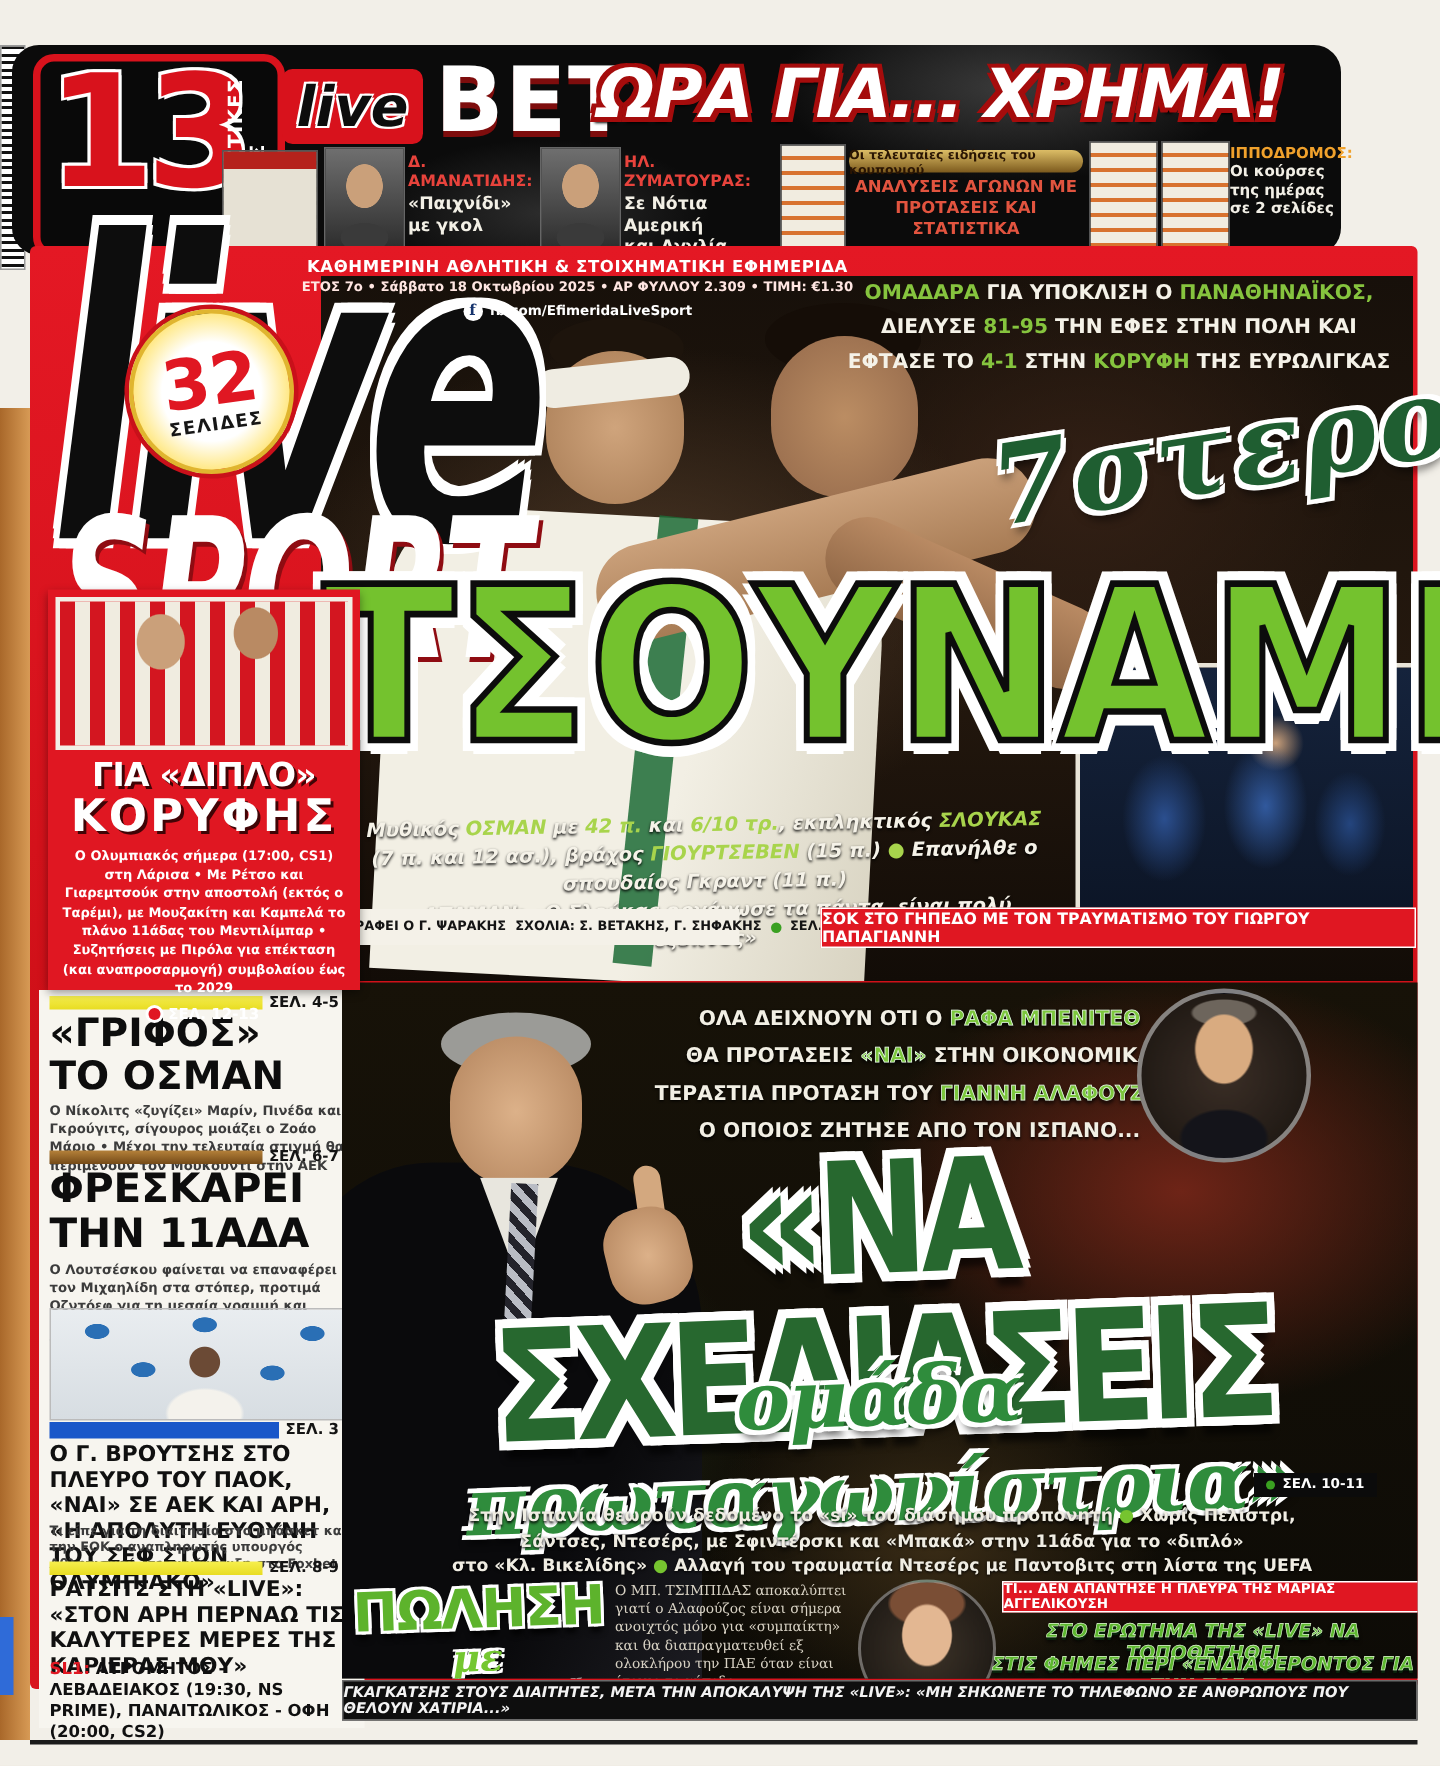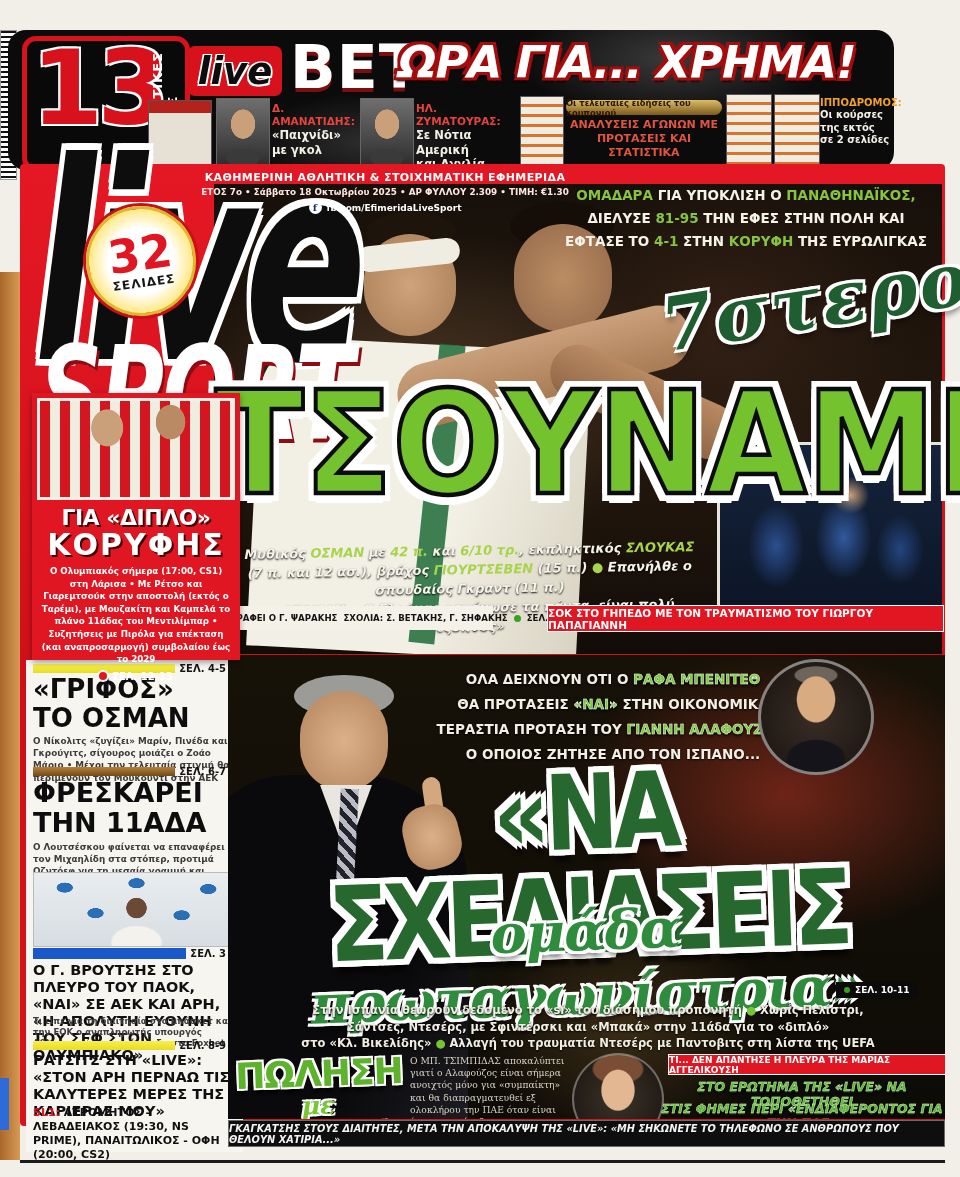--- a/index.html
+++ b/index.html
@@ -238,21 +238,21 @@
     <div class="abs coupon">
       <div class="coupon-kicker">Οι τελευταίες ειδήσεις του κουπονιού</div>
       <div class="coupon-line">ΑΝΑΛΥΣΕΙΣ ΑΓΩΝΩΝ ΜΕ</div>
       <div class="coupon-line" style="margin-top:0;">ΠΡΟΤΑΣΕΙΣ ΚΑΙ ΣΤΑΤΙΣΤΙΚΑ</div>
     </div>
     <div class="abs thumb thumb-coupon tc-b"></div>
     <div class="abs thumb thumb-coupon tc-c"></div>
     <div class="abs horse">
       <div class="horse-name">ΙΠΠΟΔΡΟΜΟΣ:</div>
       <div class="horse-line">Οι κούρσες</div>
-      <div class="horse-line">της εκτός</div>
+      <div class="horse-line">της ημέρας</div>
       <div class="horse-line">σε 2 σελίδες</div>
     </div>
   </div>
 
   <div class="abs red-page"></div>
 
   <div class="abs main-photo">
     <div class="abs mp-hair1"></div>
     <div class="abs mp-head1"></div>
     <div class="abs mp-band"></div>

